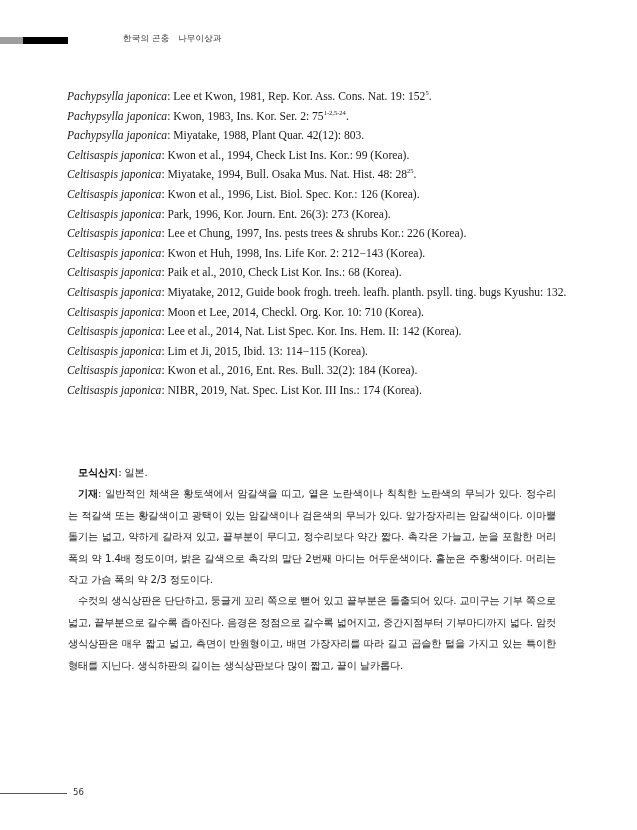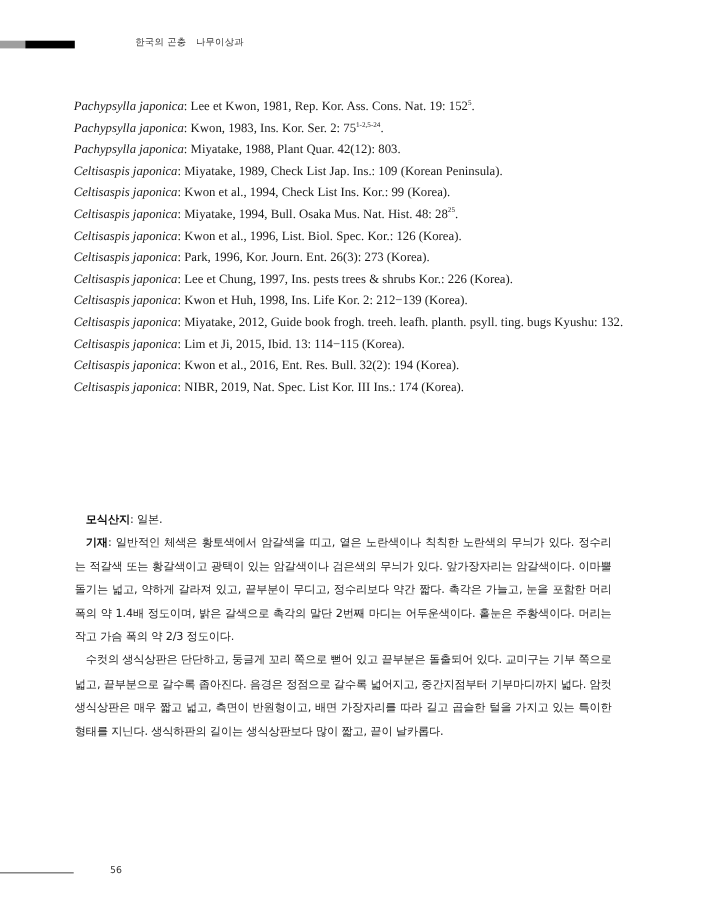--- a/index.html
+++ b/index.html
@@ -18,43 +18,45 @@
     .ref i { font-style: italic; }
     .ref sup { font-size: 6.5px; vertical-align: 5px; line-height: 0; }
     .desc { position: absolute; left: 68px; top: 462px; width: 488px; }
     .p {
       font-family: "DejaVu Sans", sans-serif; font-size: 10.2px; line-height: 21.4px;
       text-align: justify; text-align-last: left; color: #222; letter-spacing: -0.15px;
     }
     .p.indent { text-indent: 10px; }
     .p b { font-weight: bold; color: #111; }
     .ftr-line { position: absolute; left: 0; top: 793px; width: 67px; height: 1px; background: #555; }
-    .ftr-num { position: absolute; left: 73px; top: 787px; font-family: "DejaVu Sans", sans-serif; font-size: 8.5px; color: #333; margin-left: 27px; }
+    .ftr-num { position: absolute; left: 73px; top: 787px; font-family: "DejaVu Sans", sans-serif; font-size: 8.5px; color: #333; }
   </style>
 </head>
 <body>
 
 <div class="hdr-gray"></div>
 <div class="hdr-black"></div>
 <div class="hdr-text"><span>한국의 곤충</span>   <span>나무이상과</span></div>
 
 <div class="refs">
   <div class="ref"><i>Pachypsylla japonica</i><span>: Lee et Kwon, 1981, Rep. Kor. Ass. Cons. Nat. 19: 152</span><sup>5</sup><span>.</span></div>
   <div class="ref"><i>Pachypsylla japonica</i><span>: Kwon, 1983, Ins. Kor. Ser. 2: 75</span><sup>1-2,5-24</sup><span>.</span></div>
   <div class="ref"><i>Pachypsylla japonica</i><span>: Miyatake, 1988, Plant Quar. 42(12): 803.</span></div>
-  <div class="ref"><i>Celtisaspis japonica</i><span>: Miyatake, 1989, Check List Jap. Ins.: 109 (Korean Peninsula).</span></div>
   <div class="ref"><i>Celtisaspis japonica</i><span>: Kwon et al., 1994, Check List Ins. Kor.: 99 (Korea).</span></div>
   <div class="ref"><i>Celtisaspis japonica</i><span>: Miyatake, 1994, Bull. Osaka Mus. Nat. Hist. 48: 28</span><sup>25</sup><span>.</span></div>
   <div class="ref"><i>Celtisaspis japonica</i><span>: Kwon et al., 1996, List. Biol. Spec. Kor.: 126 (Korea).</span></div>
   <div class="ref"><i>Celtisaspis japonica</i><span>: Park, 1996, Kor. Journ. Ent. 26(3): 273 (Korea).</span></div>
   <div class="ref"><i>Celtisaspis japonica</i><span>: Lee et Chung, 1997, Ins. pests trees &amp; shrubs Kor.: 226 (Korea).</span></div>
-  <div class="ref"><i>Celtisaspis japonica</i><span>: Kwon et Huh, 1998, Ins. Life Kor. 2: 212−139 (Korea).</span></div>
+  <div class="ref"><i>Celtisaspis japonica</i><span>: Kwon et Huh, 1998, Ins. Life Kor. 2: 212−143 (Korea).</span></div>
+  <div class="ref"><i>Celtisaspis japonica</i><span>: Paik et al., 2010, Check List Kor. Ins.: 68 (Korea).</span></div>
   <div class="ref"><i>Celtisaspis japonica</i><span>: Miyatake, 2012, Guide book frogh. treeh. leafh. planth. psyll. ting. bugs Kyushu: 132.</span></div>
+  <div class="ref"><i>Celtisaspis japonica</i><span>: Moon et Lee, 2014, Checkl. Org. Kor. 10: 710 (Korea).</span></div>
+  <div class="ref"><i>Celtisaspis japonica</i><span>: Lee et al., 2014, Nat. List Spec. Kor. Ins. Hem. II: 142 (Korea).</span></div>
   <div class="ref"><i>Celtisaspis japonica</i><span>: Lim et Ji, 2015, Ibid. 13: 114−115 (Korea).</span></div>
-  <div class="ref"><i>Celtisaspis japonica</i><span>: Kwon et al., 2016, Ent. Res. Bull. 32(2): 194 (Korea).</span></div>
+  <div class="ref"><i>Celtisaspis japonica</i><span>: Kwon et al., 2016, Ent. Res. Bull. 32(2): 184 (Korea).</span></div>
   <div class="ref"><i>Celtisaspis japonica</i><span>: NIBR, 2019, Nat. Spec. List Kor. III Ins.: 174 (Korea).</span></div>
 </div>
 
 <div class="desc">
   <div class="p indent"><b>모식산지</b><span>: 일본.</span></div>
   <div class="p indent"><b>기재</b><span>: 일반적인 체색은 황토색에서 암갈색을 띠고, 옅은 노란색이나 칙칙한 노란색의 무늬가 있다. 정수리는 적갈색 또는 황갈색이고 광택이 있는 암갈색이나 검은색의 무늬가 있다. 앞가장자리는 암갈색이다. 이마뿔돌기는 넓고, 약하게 갈라져 있고, 끝부분이 무디고, 정수리보다 약간 짧다. 촉각은 가늘고, 눈을 포함한 머리 폭의 약 1.4배 정도이며, 밝은 갈색으로 촉각의 말단 2번째 마디는 어두운색이다. 홑눈은 주황색이다. 머리는 작고 가슴 폭의 약 2/3 정도이다.</span></div>
   <div class="p indent">수컷의 생식상판은 단단하고, 둥글게 꼬리 쪽으로 뻗어 있고 끝부분은 돌출되어 있다. 교미구는 기부 쪽으로 넓고, 끝부분으로 갈수록 좁아진다. 음경은 정점으로 갈수록 넓어지고, 중간지점부터 기부마디까지 넓다. 암컷 생식상판은 매우 짧고 넓고, 측면이 반원형이고, 배면 가장자리를 따라 길고 곱슬한 털을 가지고 있는 특이한 형태를 지닌다. 생식하판의 길이는 생식상판보다 많이 짧고, 끝이 날카롭다.</div>
 </div>
 
 <div class="ftr-line"></div>

